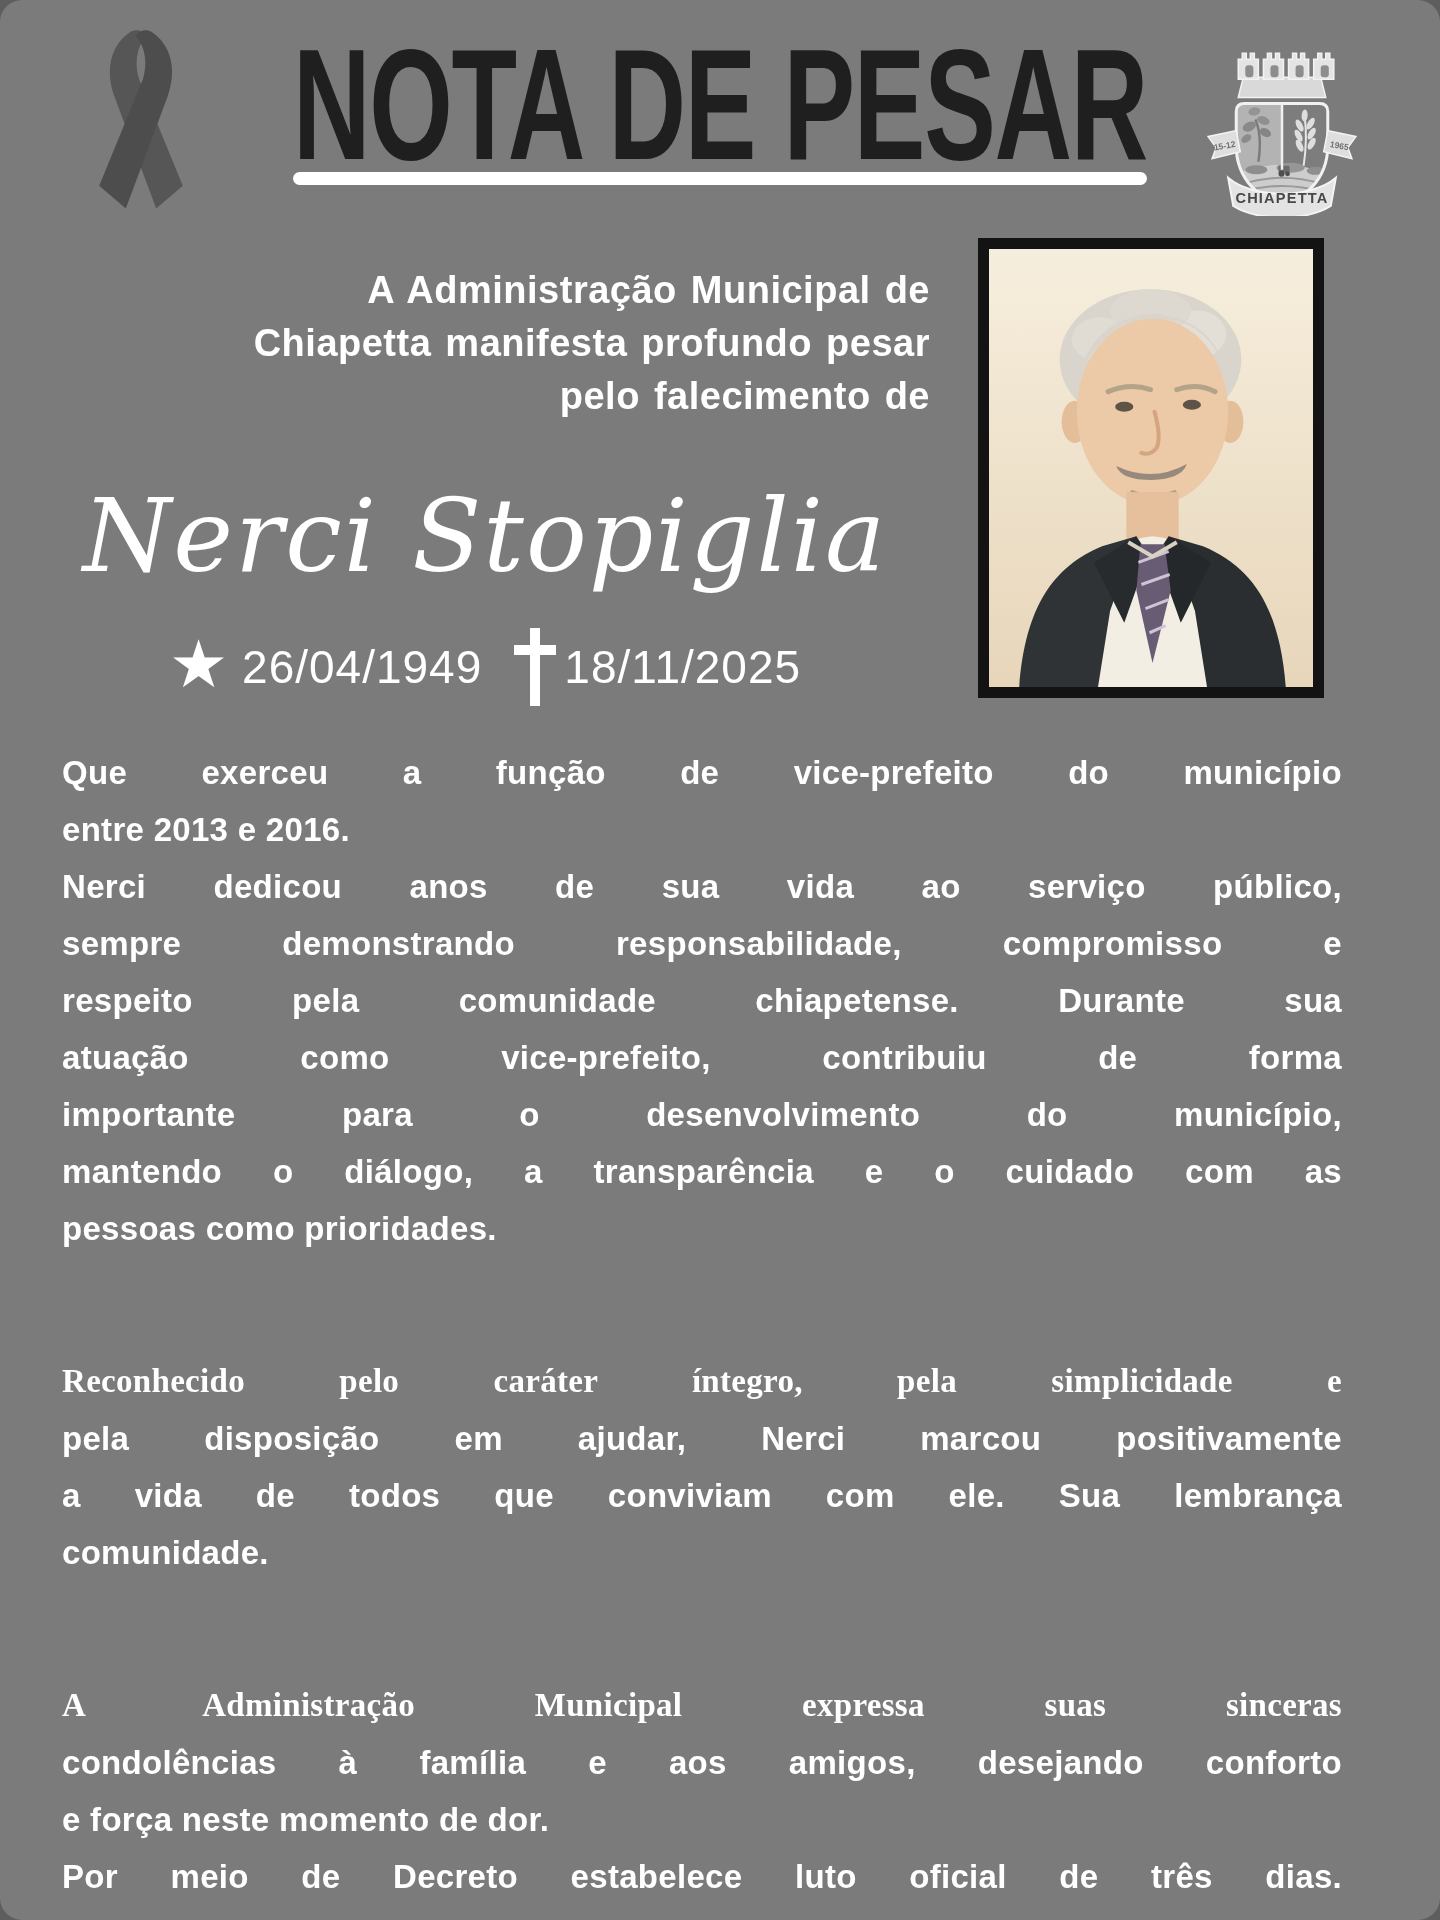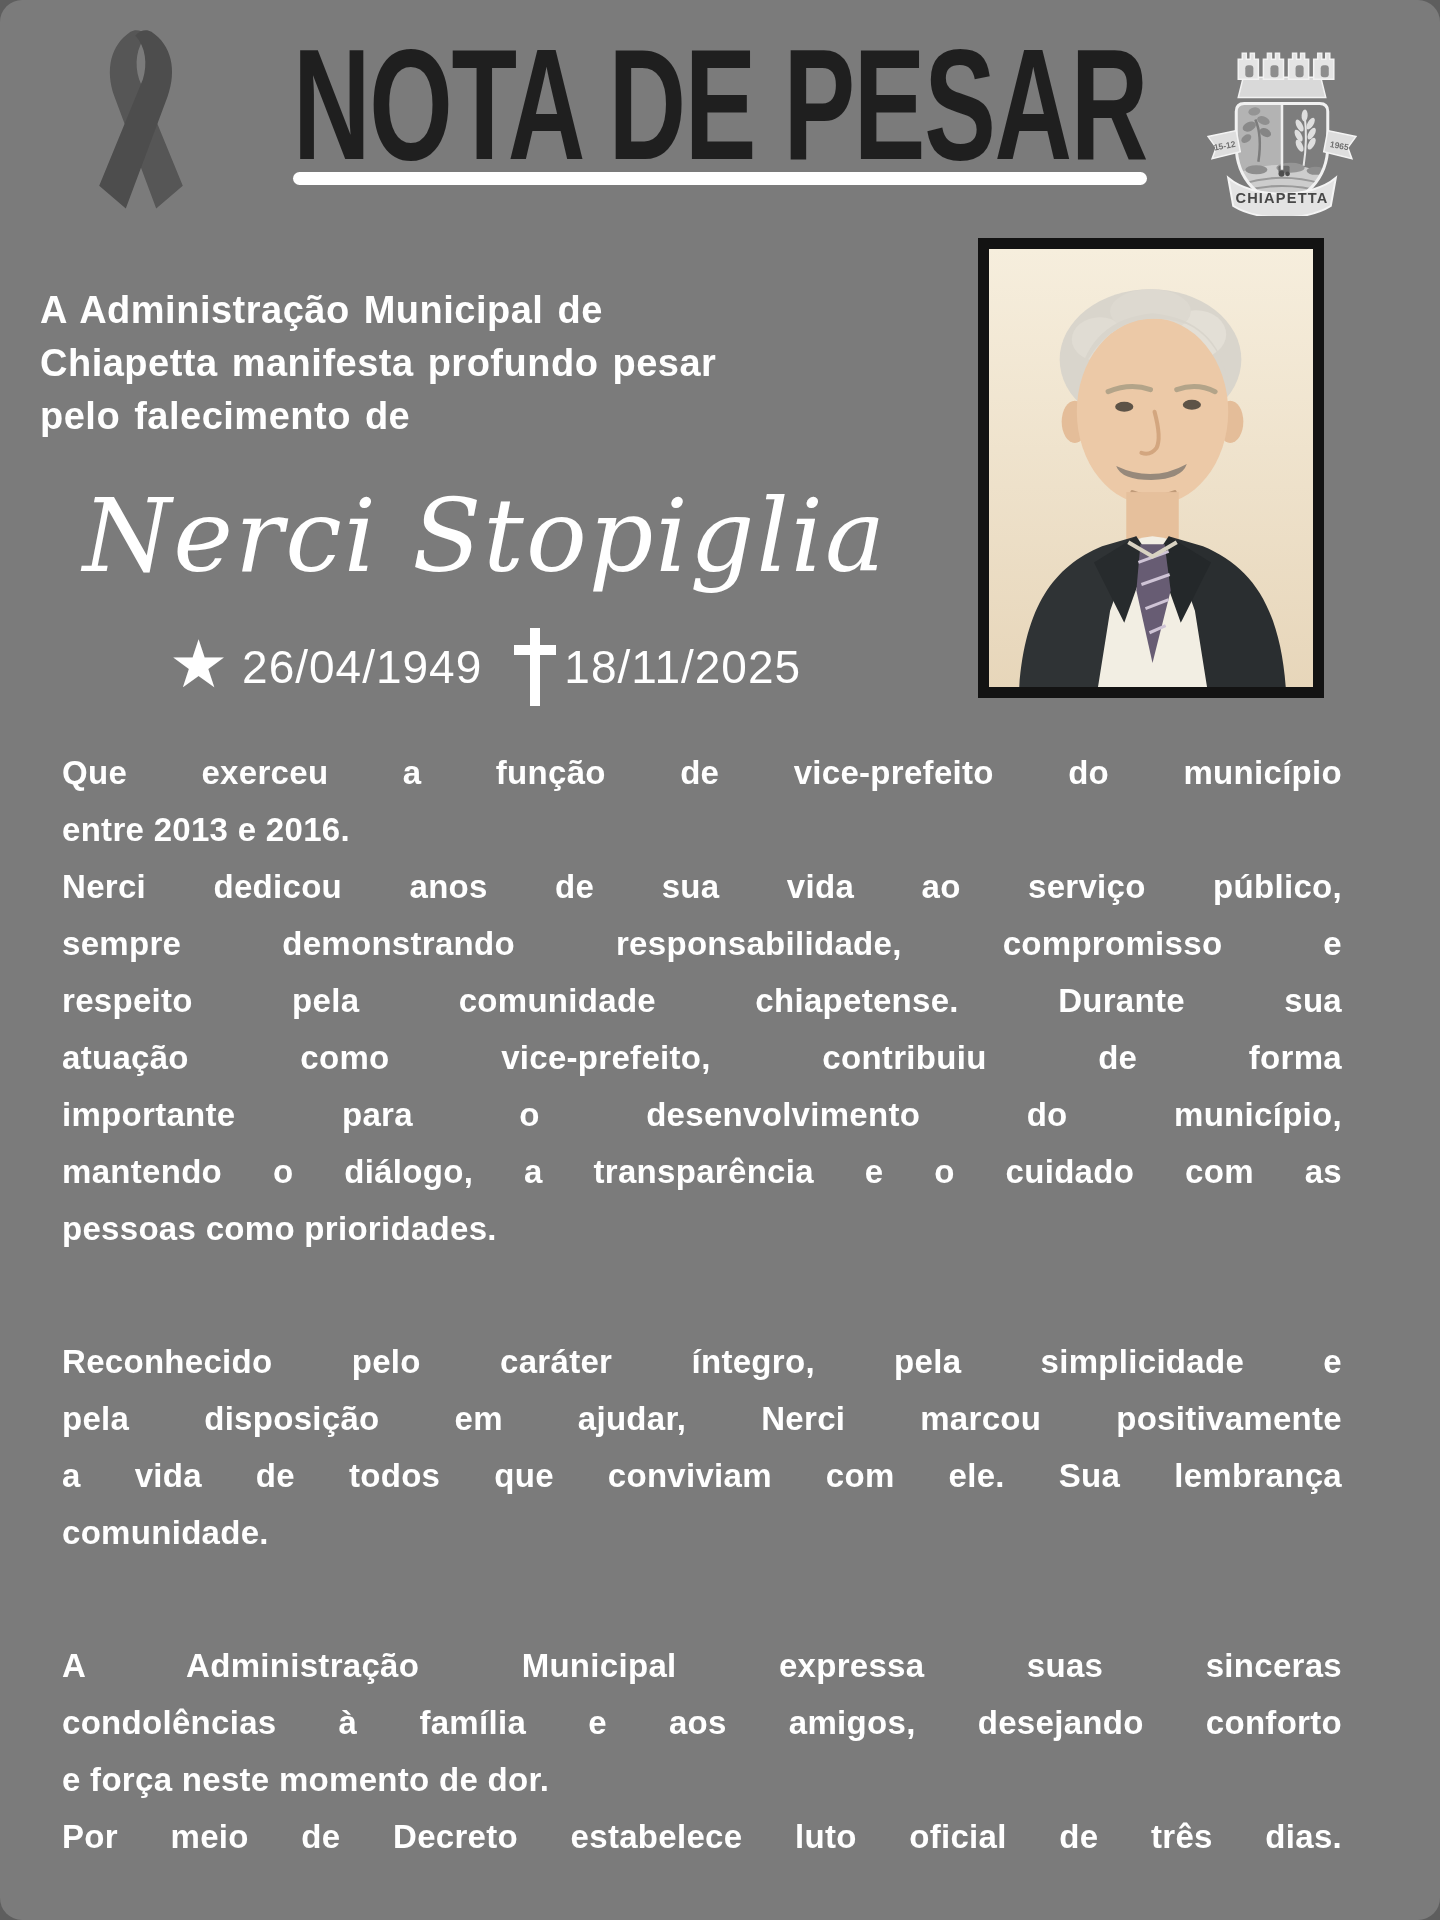--- a/index.html
+++ b/index.html
@@ -33,22 +33,22 @@
   }
   .title-underline{
     position:absolute;left:50%;top:172px;transform:translateX(-50%);
     width:854px;height:13px;border-radius:7px;
     background:var(--ink-white);
   }
   .crest-wrap{position:absolute;left:1194px;top:18px;width:176px;height:198px;}
 
   
   .announce-intro{
-    position:absolute;left:40px;top:284px;width:890px;
-    text-align:left;
+    position:absolute;left:40px;top:264px;width:890px;
+    text-align:right;
   }
   .announce-intro div{
     font-size:38px;line-height:53px;font-weight:700;
     letter-spacing:0.5px;word-spacing:3px;
   }
   .deceased-name{
     position:absolute;left:30px;top:450px;width:910px;
     text-align:center;
     font-family:"DejaVu Serif","Liberation Serif",serif;
     font-style:italic;font-weight:400;
@@ -90,21 +90,21 @@
     position:absolute;left:62px;top:744px;width:1280px;
   }
   .body-text p{
     margin:0;
     font-size:33px;line-height:57px;font-weight:700;
     letter-spacing:0.3px;
     text-align:justify;
     text-align-last:justify;
   }
   .body-text p.ln-end{text-align-last:left;}
-  .body-text p.gap{margin-top:76px;}
+  .body-text p.gap{margin-top:96px;font-family:Liberation Serif, serif;}
 </style>
 </head>
 <body>
 
 <div class="page">
 
   <div class="ribbon-wrap">
     <svg viewBox="0 0 120 220" width="114" height="214" aria-hidden="true">
       <path d="M49 14 C28 28 22 54 32 82 L76 200 L104 176 L58 64 C53 48 55 30 66 18 C61 12 54 11 49 14 Z" fill="#565656"></path>
       <path d="M71 14 C92 28 98 54 88 82 L44 200 L16 176 L62 64 C67 48 65 30 54 18 C59 12 66 11 71 14 Z" fill="#4d4d4d"></path>

